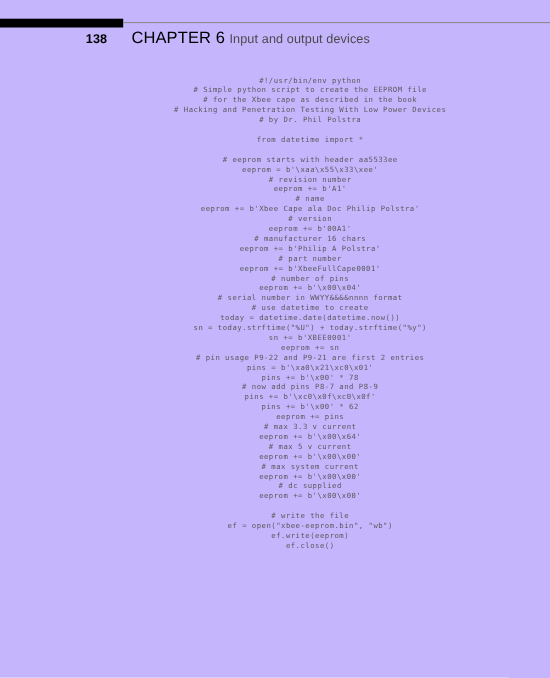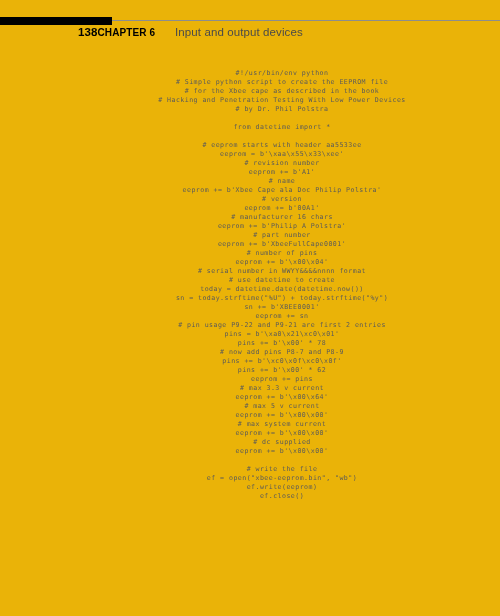--- a/index.html
+++ b/index.html
@@ -13,21 +13,21 @@
     height: 616px;
     position: relative;
     overflow: hidden;
     font-family: "Liberation Sans", sans-serif;
     color: #000000;
   }
 
   .page {
     position: absolute;
     inset: 0;
-    background: #eab308;
+    background: #c4b5fd;
   }
 
   
   .header-rule-wrap {
     position: absolute;
     top: 17px;
     left: 0;
     width: 500px;
     height: 8px;
   }
@@ -56,30 +56,31 @@
     align-items: baseline;
     white-space: nowrap;
   }
   .folio {
     font-size: 11.5px;
     font-weight: bold;
     color: #000000;
     letter-spacing: 0.1px;
   }
   .chapter-label {
-    font-size: 10px;
-    font-weight: bold;
+    font-size: 15px;
+    font-weight: normal;
     color: #000000;
+    margin-left: 22px;
     letter-spacing: 0.1px;
   }
   .chapter-title {
     font-size: 11.5px;
     font-weight: normal;
     color: #4a4a4a;
-    margin-left: 20px;
+    margin-left: 4px;
     letter-spacing: 0.1px;
   }
 
   
   .code-listing {
     position: absolute;
     top: 69px;
     left: 117px;
     width: 330px;
     font-family: "DejaVu Sans Mono", "Liberation Mono", monospace;

